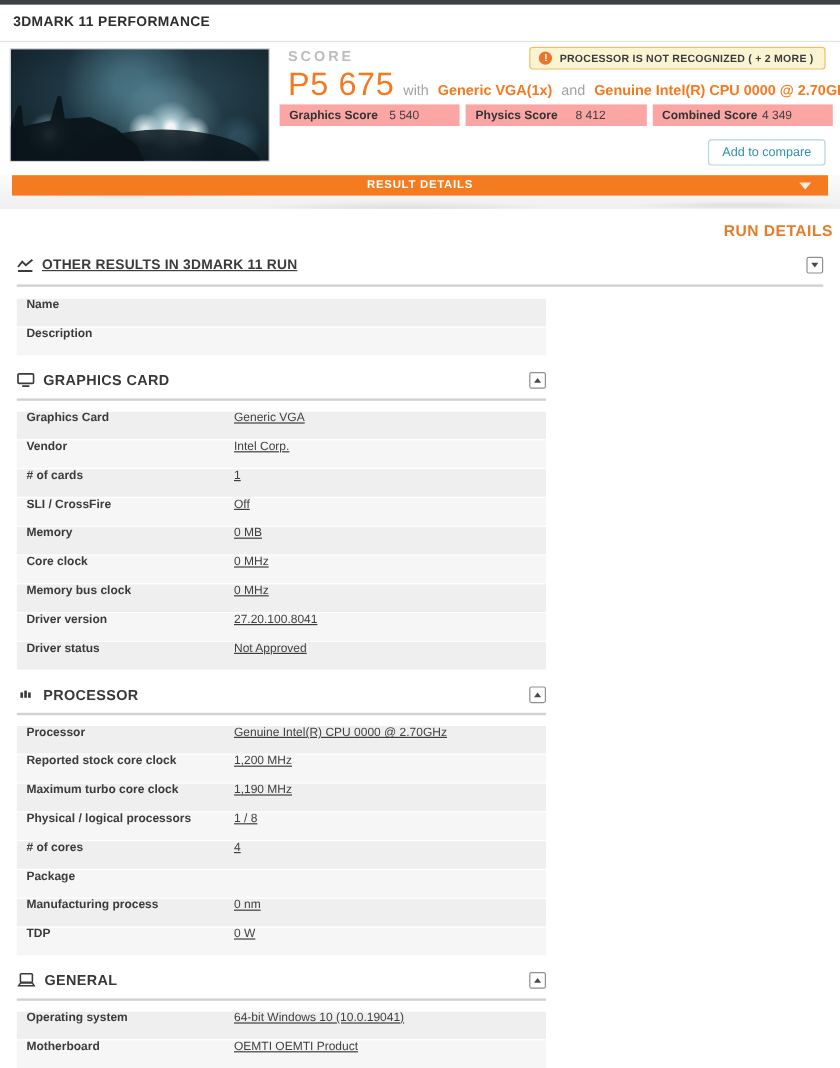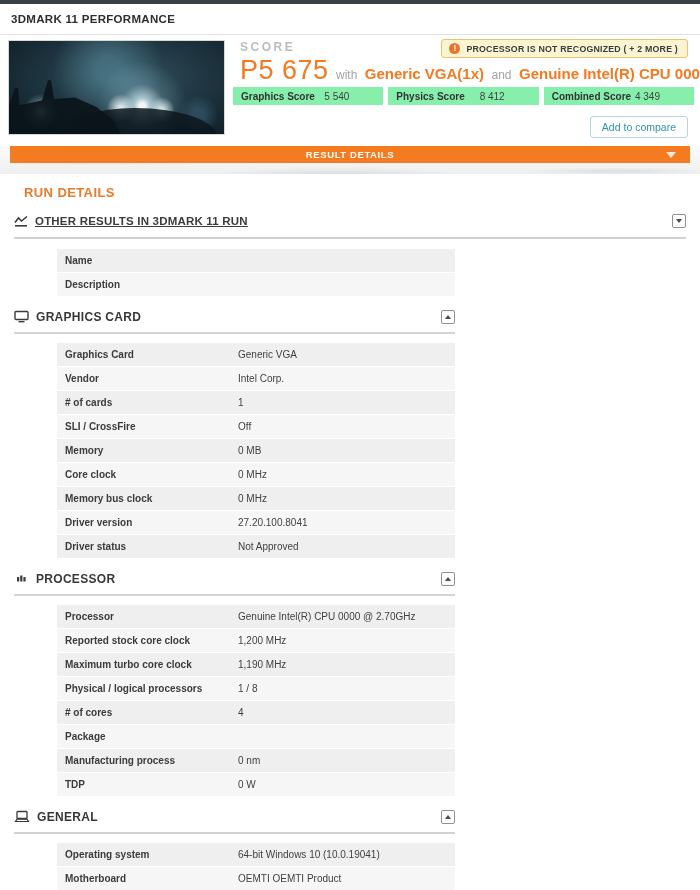--- a/index.html
+++ b/index.html
@@ -40,38 +40,38 @@
   }
   .thumb .wreck2 {
     position:absolute; left:58px; bottom:-26px; width:150px; height:52px;
     background:#0c161d; opacity:.85; border-radius:45% 55% 0 0;
   }
   .score-area { position:absolute; left:240px; top:5px; }
   .score-label { font-size:12px; letter-spacing:2.5px; color:#bcbcbc; font-weight:bold; }
   .score-line { margin-top:1px; white-space:nowrap; }
   .score-main { font-size:27px; font-weight:normal; color:#f4791f; letter-spacing:.5px; }
   .score-conn { font-size:12px; color:#a2a2a2; margin:0 3px; }
-  .score-part { font-size:15px; font-weight:bold; color:#f4791f; }
+  .score-part { font-size:12px; font-weight:bold; color:#f4791f; }
   .warning {
     position:absolute; right:12px; top:4px;
     display:flex; align-items:center; gap:6px;
     background:#fbf4d3; border:1px solid #eec06a; border-radius:3px;
     padding:3px 9px 3px 7px; height:19px;
   }
   .warn-circle {
     width:11px; height:11px; border-radius:50%; background:#e8762c;
     color:#fff; font-size:8.5px; font-weight:bold; line-height:11px; text-align:center;
   }
   .warning .warn-text { font-size:8.8px; font-weight:bold; color:#3c3c3c; letter-spacing:.2px; }
   .scores-row {
     position:absolute; left:233px; right:6px; top:52px;
     display:flex; gap:5px;
   }
   .score-cell {
-    flex:1; background:#86efac; height:18px;
+    flex:1; background:#fca5a5; height:18px;
     display:flex; align-items:center; padding:0 8px;
   }
   .score-cell .lbl { font-size:10px; font-weight:bold; color:#333; }
   .score-cell .val { font-size:10px; color:#3f3f3f; margin-left:auto; padding-right:26px; }
   .compare-btn {
     position:absolute; right:12px; top:81px;
     background:#fff; border:1px solid #b5d6dd; border-radius:3px;
     color:#2e93a8; font-size:10.5px; font-family:"Liberation Sans",sans-serif;
     padding:4px 11px; cursor:pointer;
   }
@@ -92,42 +92,42 @@
   }
   .banner-label { color:#fff; font-size:9.5px; font-weight:bold; letter-spacing:.6px; }
   .banner-chevron {
     position:absolute; right:14px; top:6px;
     width:0; height:0; border-left:5px solid transparent; border-right:5px solid transparent;
     border-top:6px solid rgba(255,255,255,.85);
   }
 
   
   .card { background:#fff; }
-  .run-details { padding:11px 24px 8px; color:#e87b2a; font-weight:bold; font-size:13px; letter-spacing:.4px; }
+  .run-details { padding:11px 6px 8px; color:#e87b2a; font-weight:bold; font-size:13px; letter-spacing:.4px;text-align:right; }
   .section-other { margin:2px 14px 0; }
   .other-head { display:flex; align-items:center; height:22px;text-decoration:underline; }
   .other-title { font-size:11.5px; font-weight:bold; color:#3b3b3b; letter-spacing:.2px; margin-left:7px; }
   .head-icon { display:flex; align-items:center; }
   .toggle-box {
     margin-left:auto; width:14px; height:14px; background:#fff;
     border:1px solid #8f8f8f; border-radius:2px;
     display:flex; align-items:center; justify-content:center; cursor:pointer; padding:0;
   }
   .tri-down { width:0; height:0; border-left:3.5px solid transparent; border-right:3.5px solid transparent; border-top:4.5px solid #4a4a4a; }
   .tri-up   { width:0; height:0; border-left:3.5px solid transparent; border-right:3.5px solid transparent; border-bottom:4.5px solid #4a4a4a; }
   .other-divider { height:2px; background:#d2d2d2; margin-top:5px; }
 
   .details-body { width:441px; margin:10px 0 0 14px; padding-bottom:6px; }
   .kv-row {
-    display:flex; align-items:center; height:23px; margin-bottom:1px; padding:0 8px;margin-left:43px;
+    display:flex; height:23px; margin-bottom:1px; padding:0 8px;
   }
   .kv-row.odd  { background:#efefef; }
   .kv-row.even { background:#f6f6f6; }
   .kv-label { width:173px; font-size:10px; font-weight:bold; color:#3b3b3b; flex-shrink:0; }
-  .kv-value { font-size:10px; color:#3f3f3f; }
+  .kv-value { font-size:10px; color:#3f3f3f;text-decoration:underline; }
   .sec-head { display:flex; align-items:center; height:23px; margin-top:9px; }
   .sec-title { font-size:12px; font-weight:bold; color:#383838; letter-spacing:.3px; margin-left:7px; }
   .sec-divider { height:2px; background:#d2d2d2; margin:4px 0 9px; }
 </style>
 </head>
 <body>
 
 <div class="top-strip"></div>
 
 <div class="page-header">

